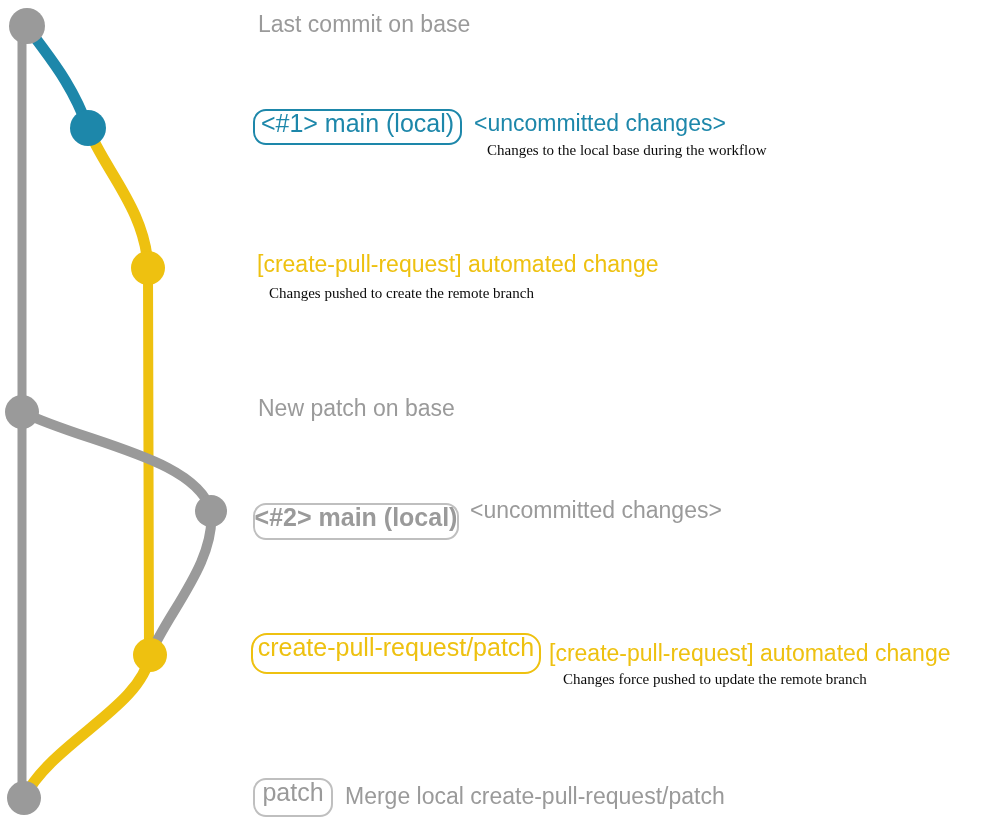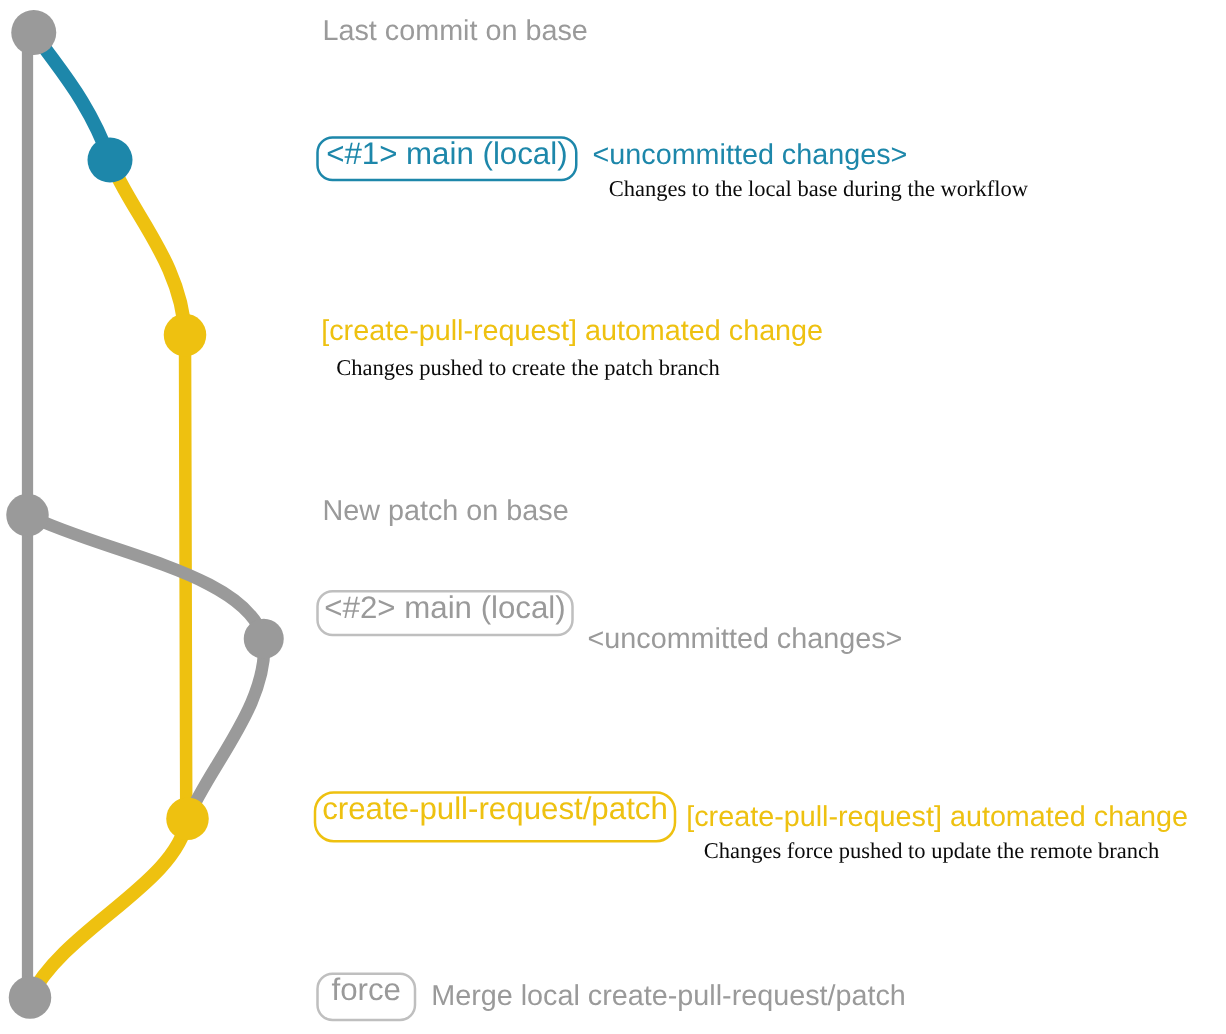--- a/index.html
+++ b/index.html
@@ -21,21 +21,21 @@
     font-family: "Liberation Sans", sans-serif;
   }
   .gray-text   { color: var(--gray); }
   .teal-text   { color: var(--teal); }
   .yellow-text { color: var(--yellow); }
 
   .serif-caption {
     position: absolute;
     white-space: nowrap;
     line-height: 1.1;
-    font-size: 18px;
+    font-size: 15px;
     color: var(--ink);
     font-family: "Liberation Serif", serif;
     text-align: right;
   }
 
   .branch-box {
     position: absolute;
     box-sizing: border-box;
     display: flex;
     align-items: flex-start;
@@ -52,21 +52,21 @@
   .box-gray   { border: 2px solid var(--gray-border); color: var(--gray); }
 
   
   .pos-last-commit { left: 258px; top: 12px; }
   .pos-box1        { left: 253px; top: 109px; width: 209px; height: 36px; }
   .pos-msg1        { left: 474px; top: 111px; }
   .pos-caption1    { left: 487px; top: 142px; }
   .pos-heading-y1  { left: 257px; top: 252px; }
   .pos-caption2    { left: 269px; top: 285px; }
   .pos-new-commit  { left: 258px; top: 396px; }
-  .pos-box2        { left: 253px; top: 472px; width: 206px; height: 37px; }
+  .pos-box2        { left: 253px; top: 503px; width: 206px; height: 37px; font-weight: bold; }
   .pos-msg2        { left: 470px; top: 498px; }
   .pos-caption3    { left: 487px; top: 529px; }
   .pos-box3        { left: 251px; top: 633px; width: 290px; height: 41px; border-radius: 16px; }
   .pos-heading-y2  { left: 549px; top: 641px; }
   .pos-caption4    { left: 563px; top: 671px; }
   .pos-box4        { left: 253px; top: 778px; width: 80px; height: 39px; }
   .pos-merge-msg   { left: 345px; top: 784px; }
 </style>
 </head>
 <body>
@@ -94,33 +94,33 @@
 
   <div class="annotation gray-text pos-last-commit">Last commit on base</div>
 
   <div class="branch-box box-teal pos-box1">
     <span>&lt;#1&gt; main (local)</span>
   </div>
   <div class="annotation teal-text pos-msg1">&lt;uncommitted changes&gt;</div>
   <div class="serif-caption pos-caption1">Changes to the local base during the workflow</div>
 
   <div class="annotation yellow-text pos-heading-y1">[create-pull-request] automated change</div>
-  <div class="serif-caption pos-caption2">Changes pushed to create the patch branch</div>
+  <div class="serif-caption pos-caption2">Changes pushed to create the remote branch</div>
 
   <div class="annotation gray-text pos-new-commit">New patch on base</div>
 
   <div class="branch-box box-gray pos-box2">
     <span>&lt;#2&gt; main (local)</span>
   </div>
   <div class="annotation gray-text pos-msg2">&lt;uncommitted changes&gt;</div>
 
   <div class="branch-box box-yellow pos-box3">
     <span>create-pull-request/patch</span>
   </div>
   <div class="annotation yellow-text pos-heading-y2">[create-pull-request] automated change</div>
   <div class="serif-caption pos-caption4">Changes force pushed to update the remote branch</div>
 
   <div class="branch-box box-gray pos-box4">
-    <span>force</span>
+    <span>patch</span>
   </div>
   <div class="annotation gray-text pos-merge-msg">Merge local create-pull-request/patch</div>
 
 </div>
 
 </body></html>

